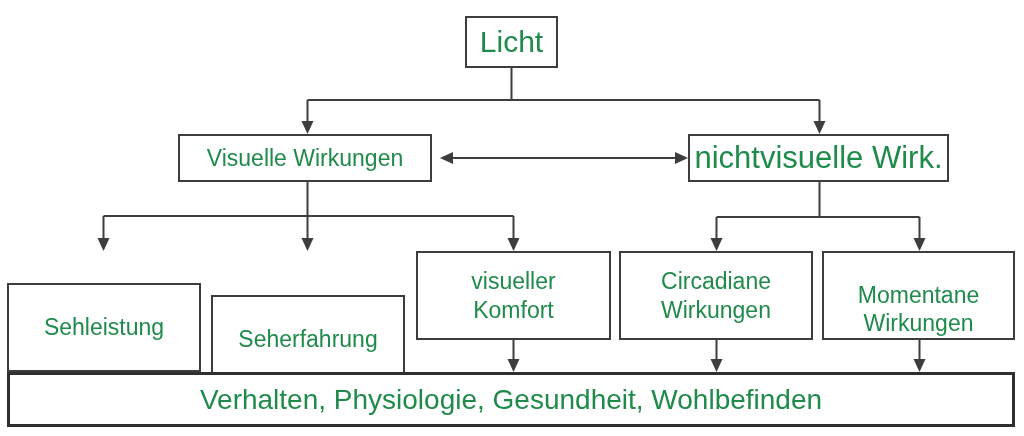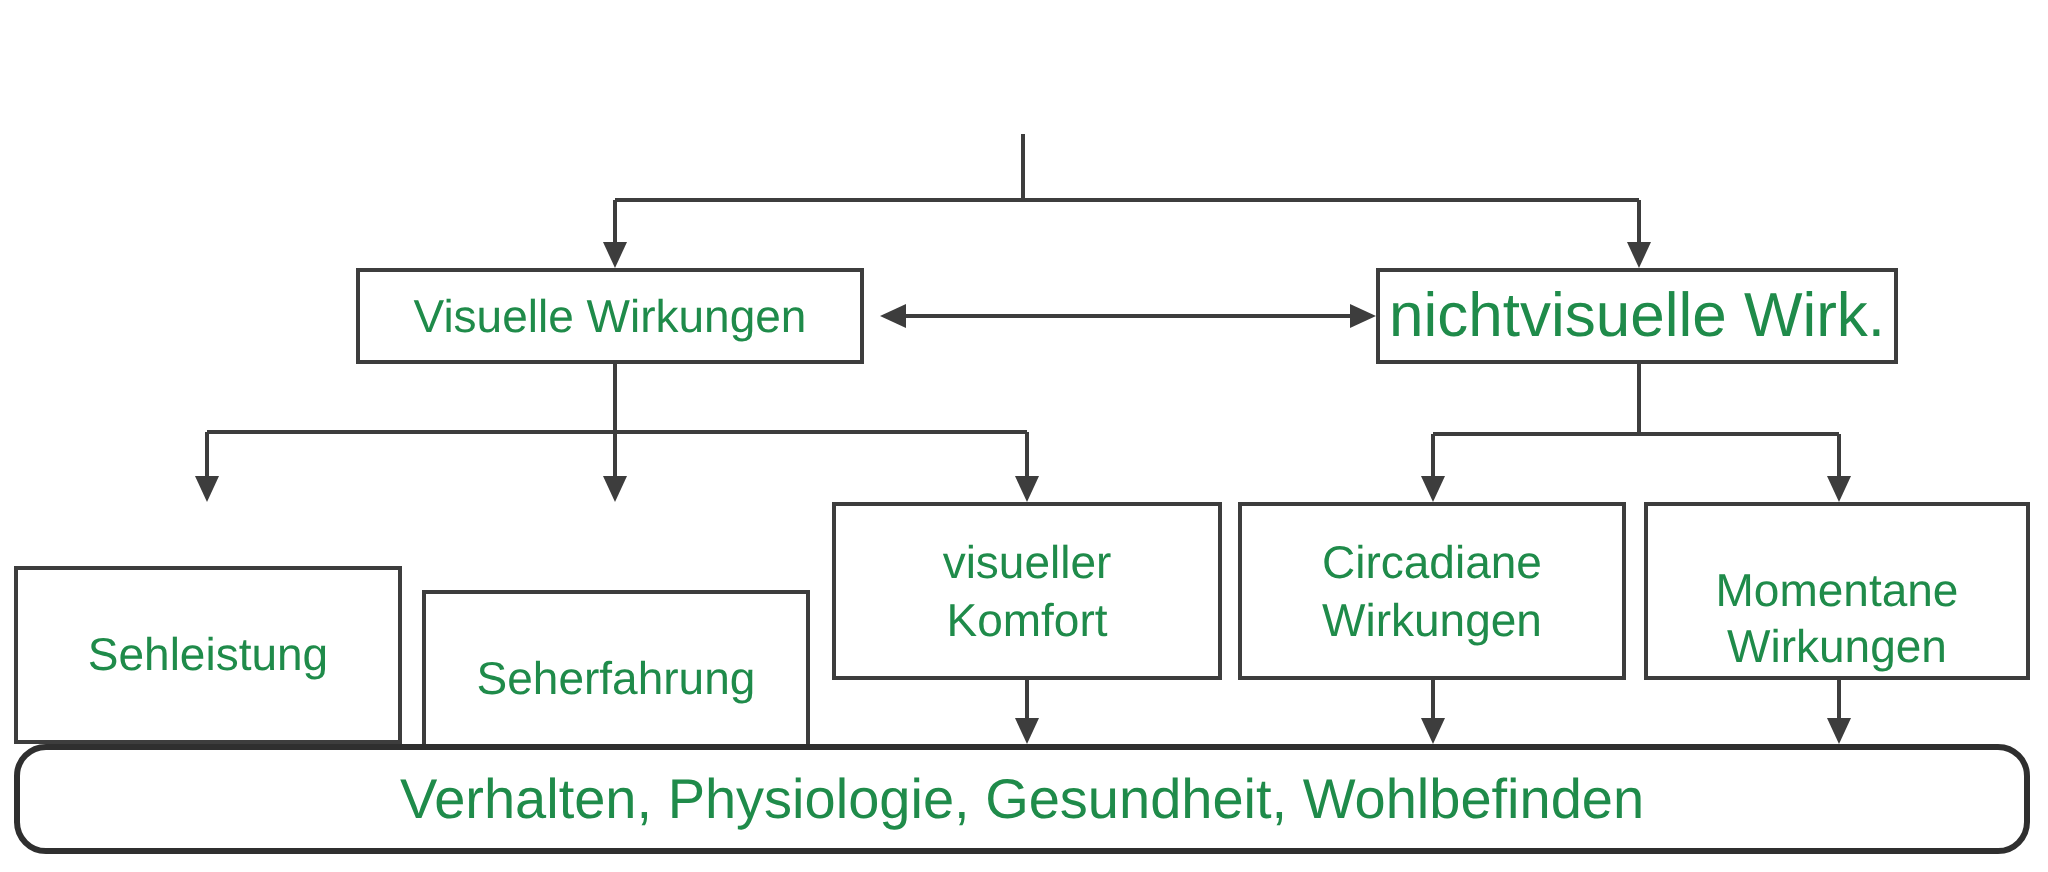--- a/index.html
+++ b/index.html
@@ -63,21 +63,20 @@
   .box-l3-1 { left: 7px;   width: 194px; margin-top: 32px; }
   .box-l3-2 { left: 211px; width: 194px; margin-top: 44px; }
   .box-l3-3 { left: 416px; width: 195px; }
   .box-l3-4 { left: 619px; width: 194px; }
   .box-l3-5 { left: 822px; width: 193px; align-items: flex-end; }
   .box-outcome {
     left: 7px; top: 372px; width: 1008px; height: 55px;
     font-size: 28px;
     border-width: 3px;
     border-color: var(--bottom-border, #2f2f2f);
-    border-radius: 16px;
   }
 </style>
 </head>
 <body>
 
 <div id="stage">
 
   <svg id="connectors" viewBox="0 0 1024 436" xmlns="http://www.w3.org/2000/svg">
 
     <path class="ln" d="M511.5 67 V101"></path>
@@ -116,20 +115,23 @@
     <path class="ah" d="M710.5 238 L722.5 238 L716.5 251 Z"></path>
     <path class="ah" d="M913.5 238 L925.5 238 L919.5 251 Z"></path>
 
     <path class="ah" d="M97.5 359 L109.5 359 L103.5 372 Z"></path>
     <path class="ah" d="M301.5 359 L313.5 359 L307.5 372 Z"></path>
     <path class="ah" d="M507.5 359 L519.5 359 L513.5 372 Z"></path>
     <path class="ah" d="M710.5 359 L722.5 359 L716.5 372 Z"></path>
     <path class="ah" d="M913.5 359 L925.5 359 L919.5 372 Z"></path>
   </svg>
 
+  <div class="box box-root">
+    <span>Licht</span>
+  </div>
 
   <div class="box box-l2a">
     <span>Visuelle Wirkungen</span>
   </div>
 
   <div class="box box-l2b">
     <span>nichtvisuelle Wirk.</span>
   </div>
 
   <div class="box box-l3 box-l3-1">

